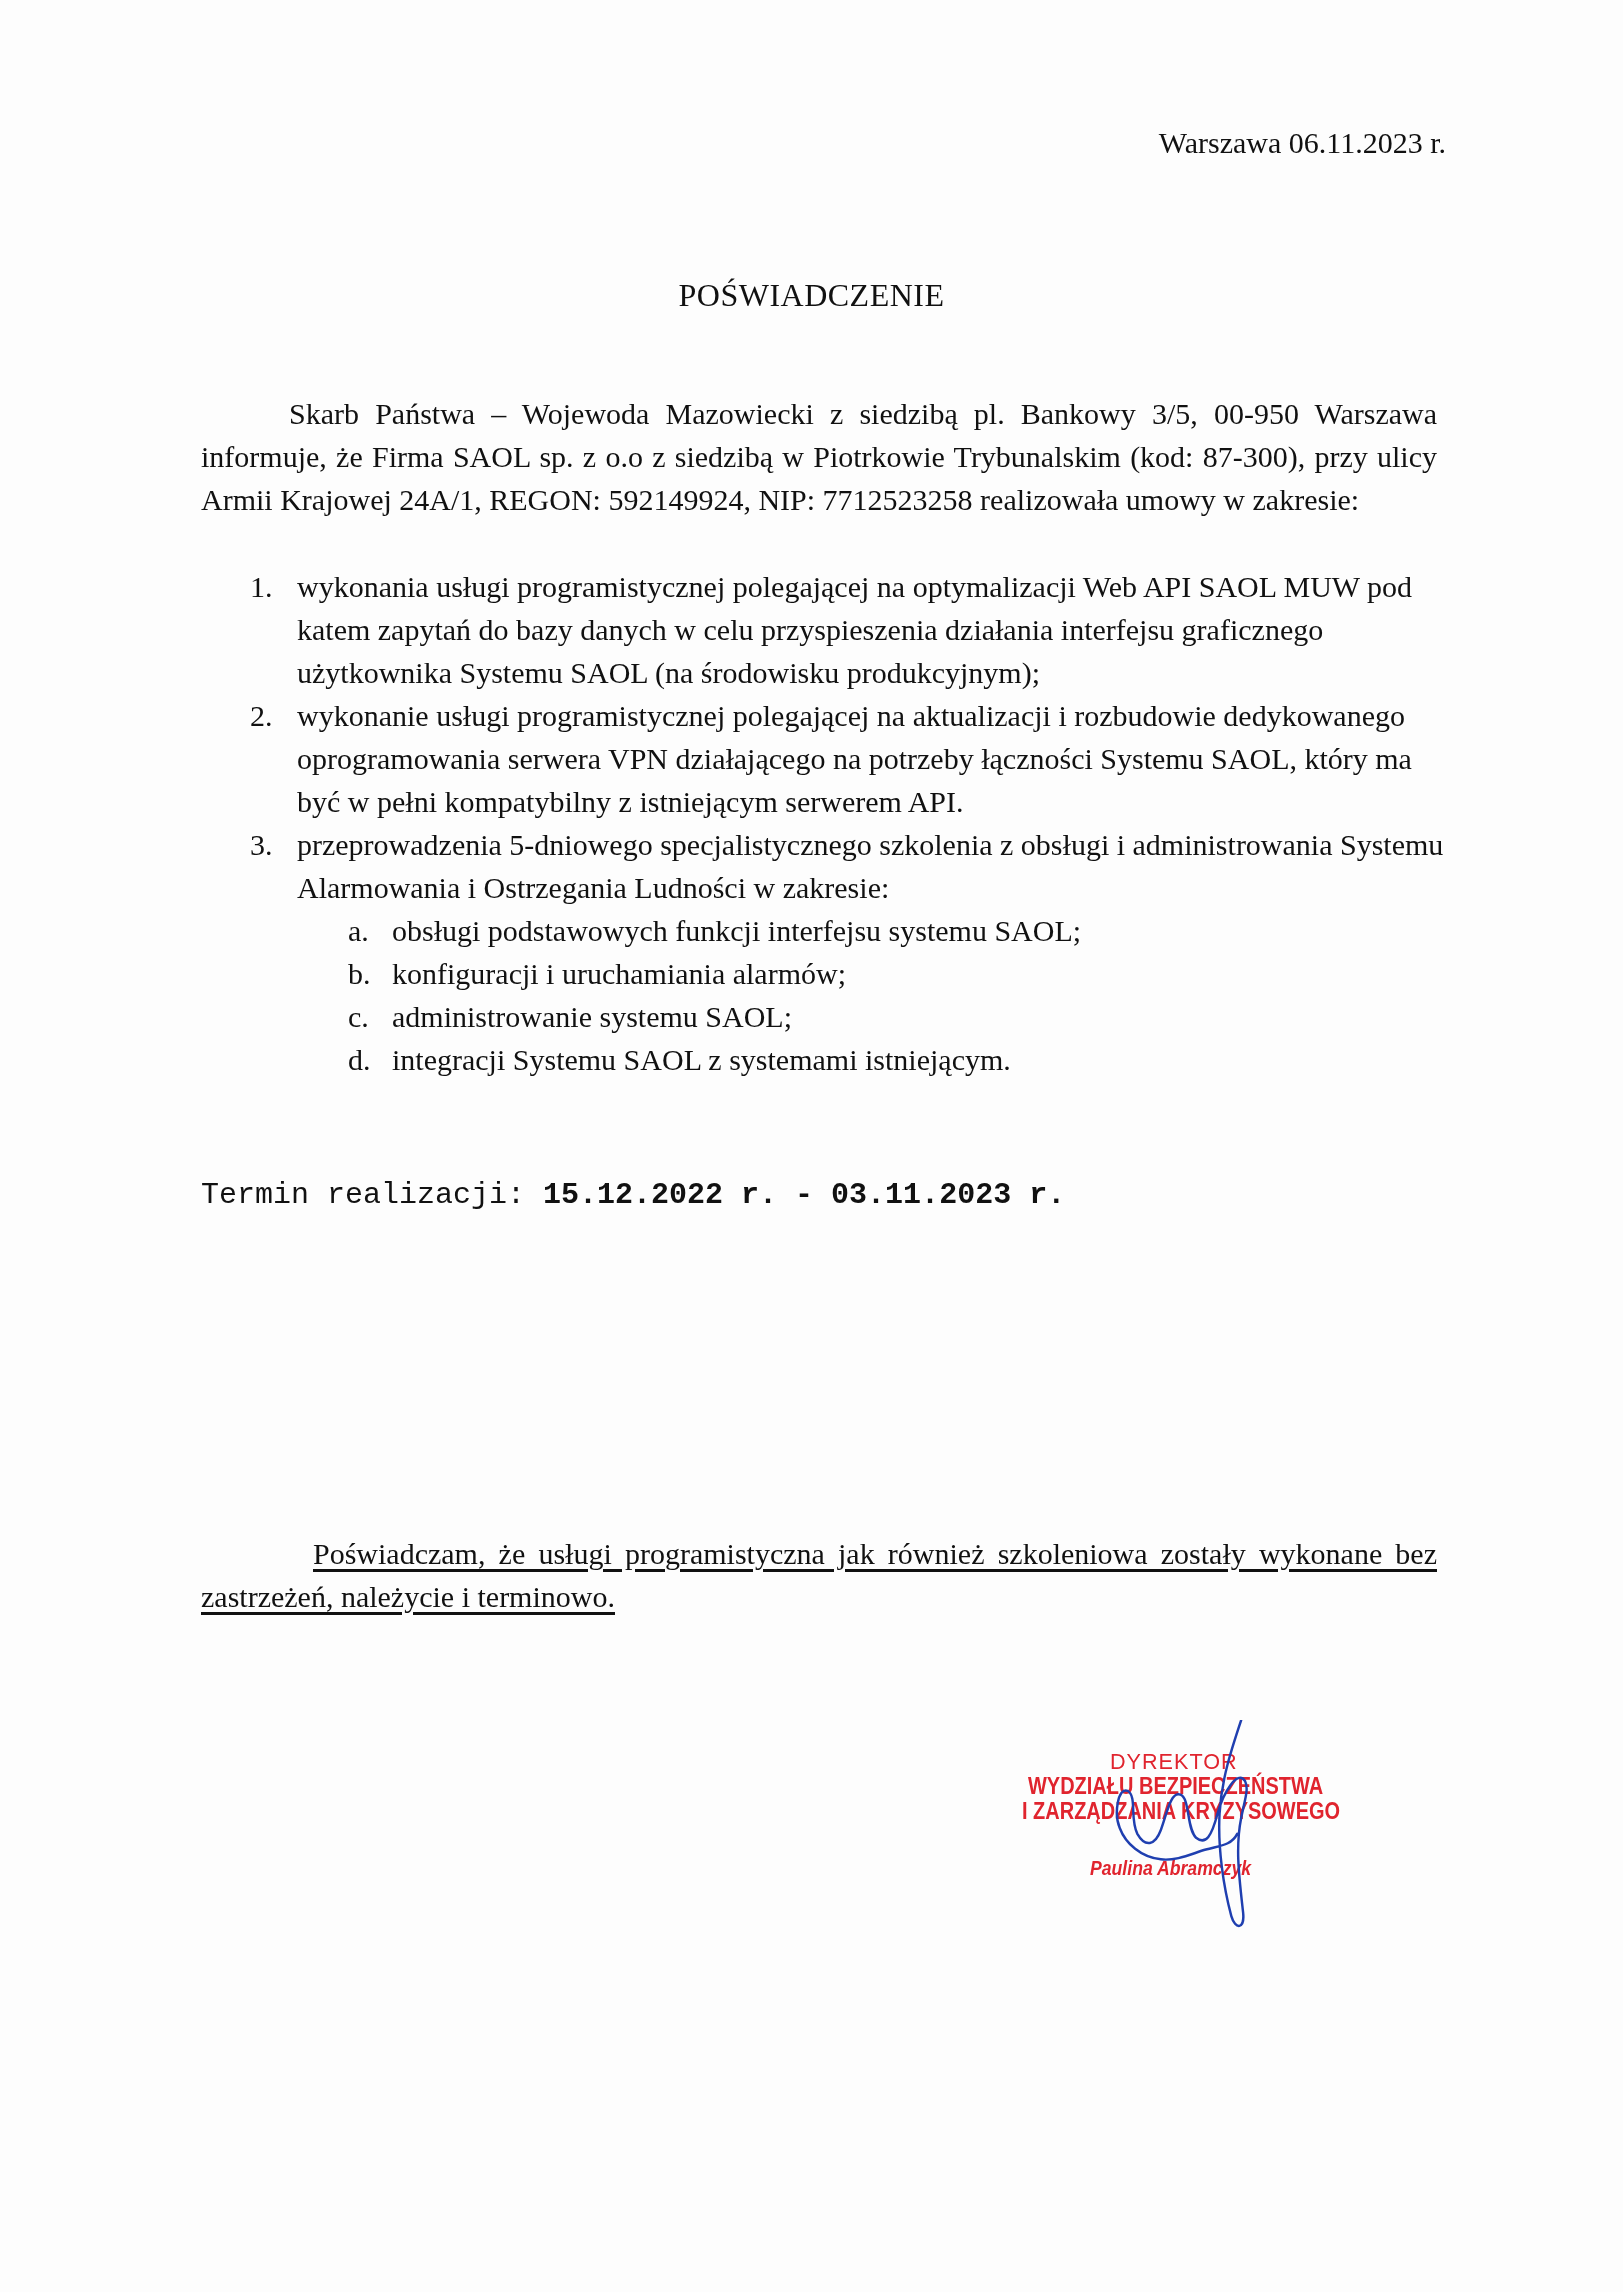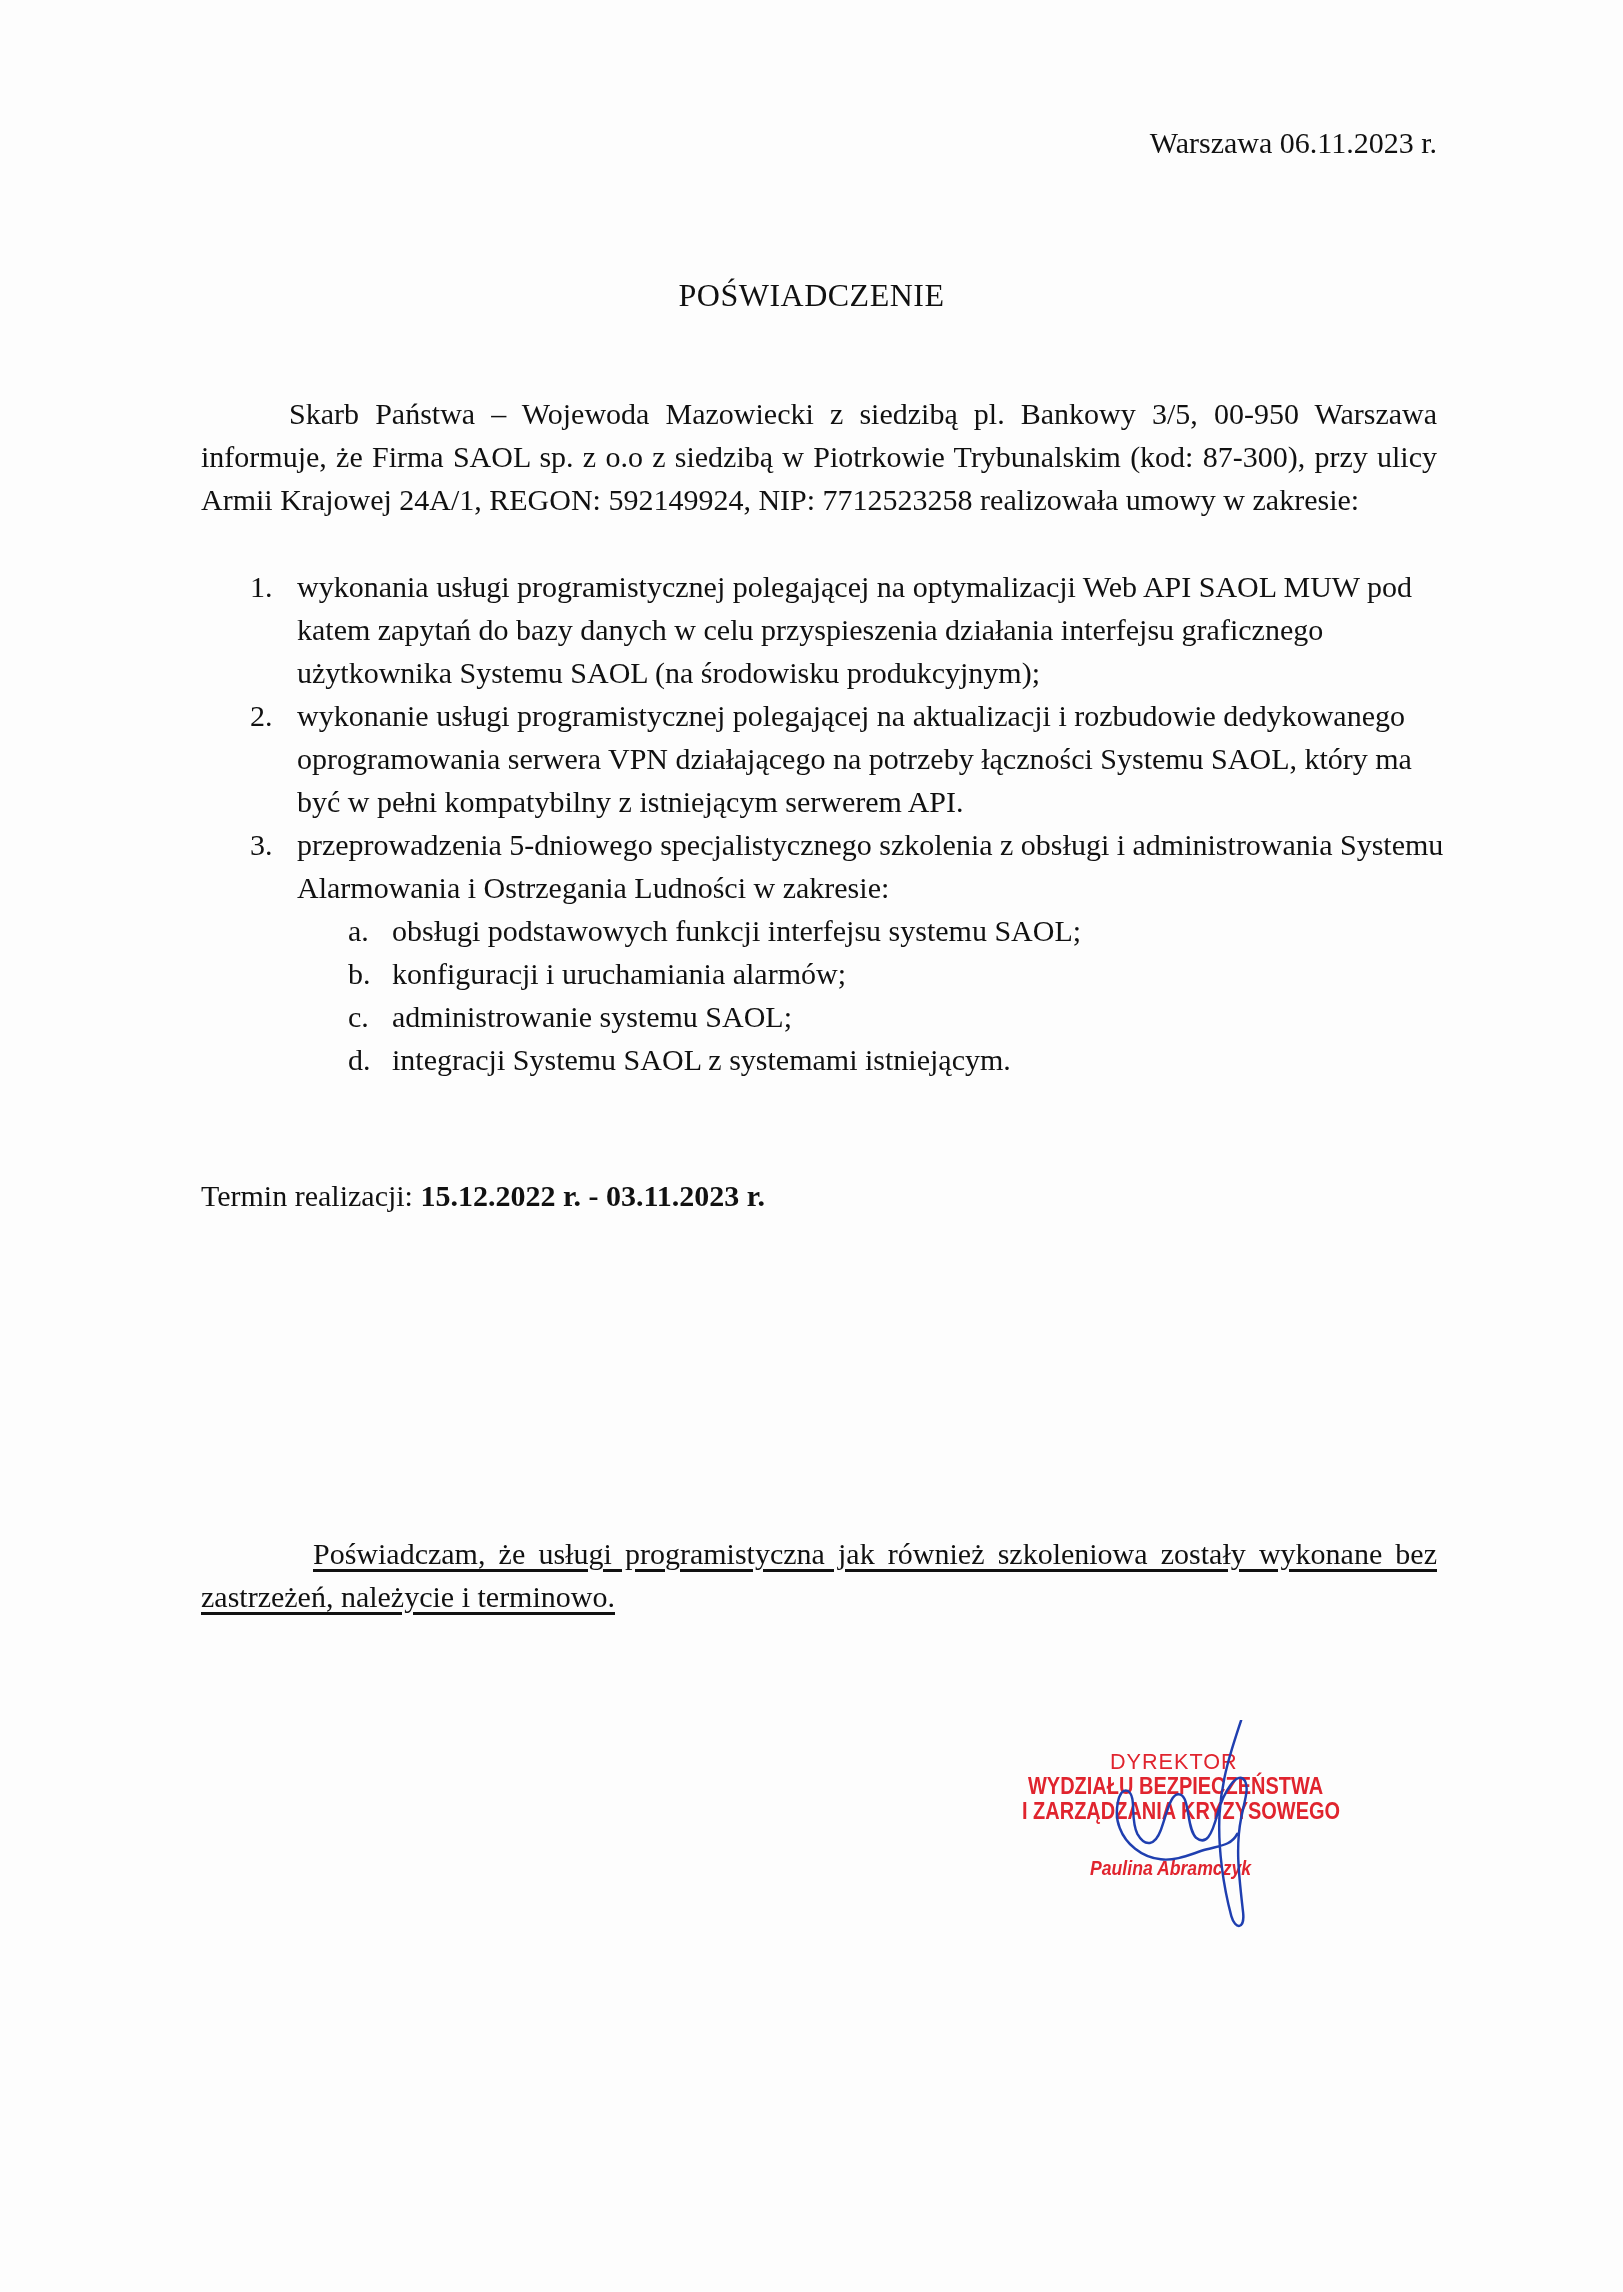--- a/index.html
+++ b/index.html
@@ -1,28 +1,28 @@
 <!DOCTYPE html>
 <html><head>
   <meta charset="utf-8">
   <style>
     html, body { margin: 0; padding: 0; background: #ffffff; }
     body { width: 1623px; height: 2293px; position: relative; overflow: hidden; font-family: "Liberation Serif", "DejaVu Serif", serif; color: #111111; }
     .page { position: absolute; left: 0; top: 0; width: 1623px; height: 2293px; background: #fdfdfd; }
-    .date { position: absolute; right: 186px; top: 123px; font-size: 30px; line-height: 39px; }
+    .date { position: absolute; right: 177px; top: 123px; font-size: 30px; line-height: 39px; }
     .title { position: absolute; left: 0; width: 1623px; top: 277px; text-align: center; font-weight: normal; font-size: 32px; letter-spacing: 0.5px; }
     .intro { position: absolute; left: 201px; width: 1236px; top: 392px; font-size: 30px; line-height: 43px; text-align: justify; text-align-last: left; }
     .intro .indent { display: inline-block; width: 88px; }
     .intro b { font-weight: normal; margin-top: 37px; }
     .list { position: absolute; left: 201px; width: 1250px; top: 565px; font-size: 30px; line-height: 43px; }
     .item { position: relative; padding-left: 96px; }
     .item .num { position: absolute; left: 49px; top: 0; }
     .sub { position: relative; padding-left: 191px; }
     .sub .num { position: absolute; left: 147px; top: 0; }
-    .term { position: absolute; left: 201px; top: 1176px; font-size: 30px; line-height: 39px; }
+    .term { position: absolute; left: 201px; top: 1176px; font-size: 30px; line-height: 39px; font-family: Liberation Mono, monospace; }
     .term b { font-weight: bold; }
     .closing { position: absolute; left: 201px; width: 1236px; top: 1532px; font-size: 30px; line-height: 43px; text-align: justify; text-align-last: left; text-decoration: underline; text-underline-offset: 4.9px; }
     .closing .indent { display: inline-block; width: 96px; text-decoration: none; }
     .closing .ul { text-decoration: underline; margin-left: 16px; }
     .stamp { position: absolute; left: 1014px; top: 1720px; width: 372px; height: 216px; }
     .stamp .line { position: absolute; font-family: "Liberation Sans", "DejaVu Sans", sans-serif; font-weight: bold; color: #e0242e; white-space: nowrap; }
     .stamp .l1 { left: 96px; top: 29px; font-size: 21.6px; letter-spacing: 1px; font-weight: normal; }
     .stamp .l2 { left: 13.7px; top: 53px; font-size: 23.5px; transform: scaleX(0.85); transform-origin: left; }
     .stamp .l3 { left: 7.8px; top: 78px; font-size: 23.5px; transform: scaleX(0.85); transform-origin: left; }
     .stamp .l4 { left: 76px; top: 137px; font-size: 19.6px; font-style: italic; transform: scaleX(0.9); transform-origin: left; }

